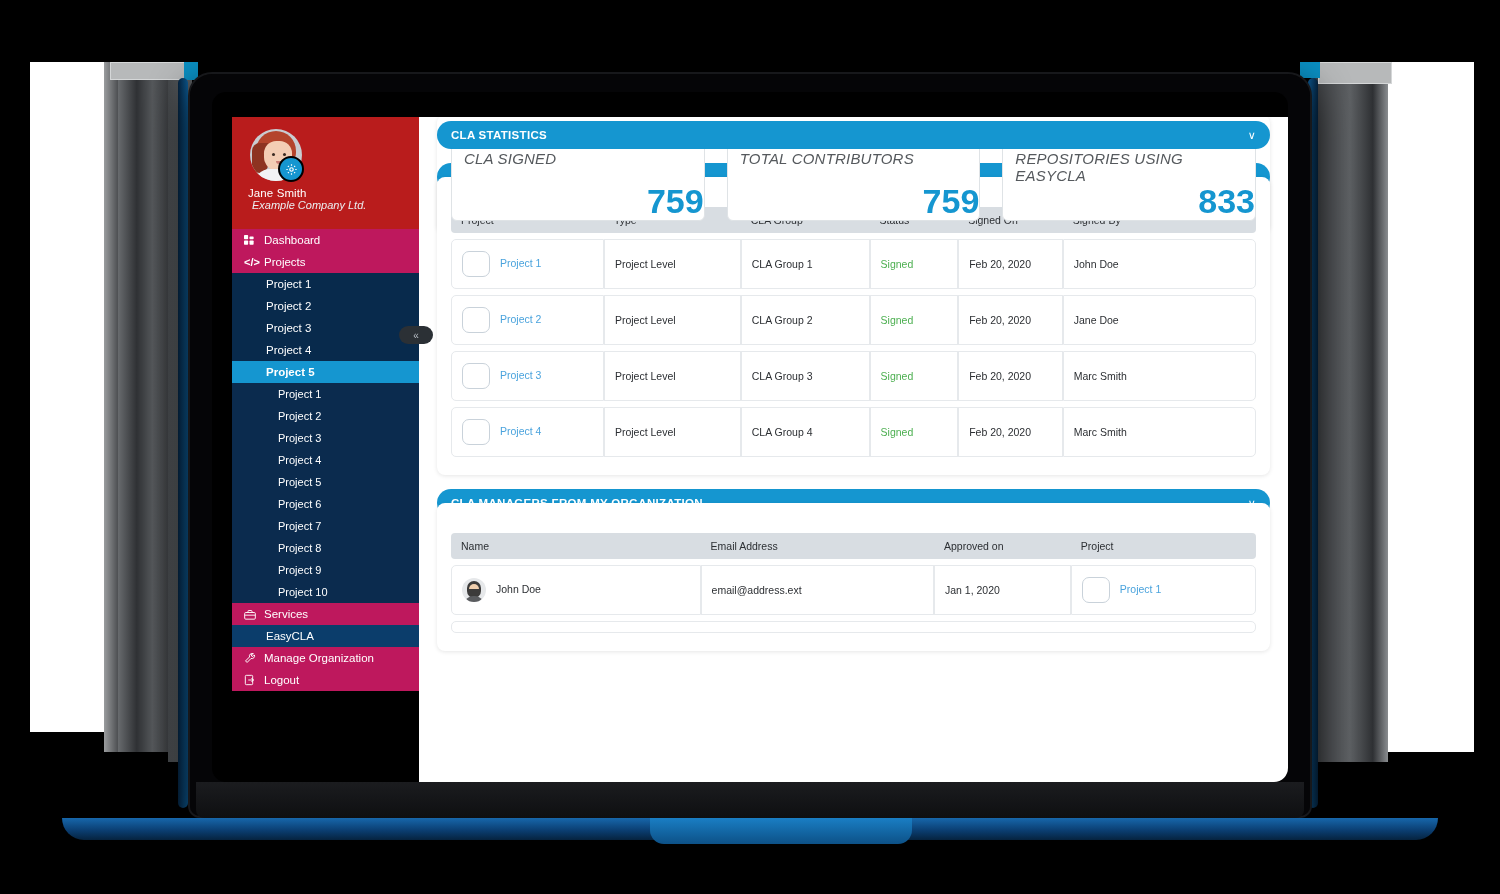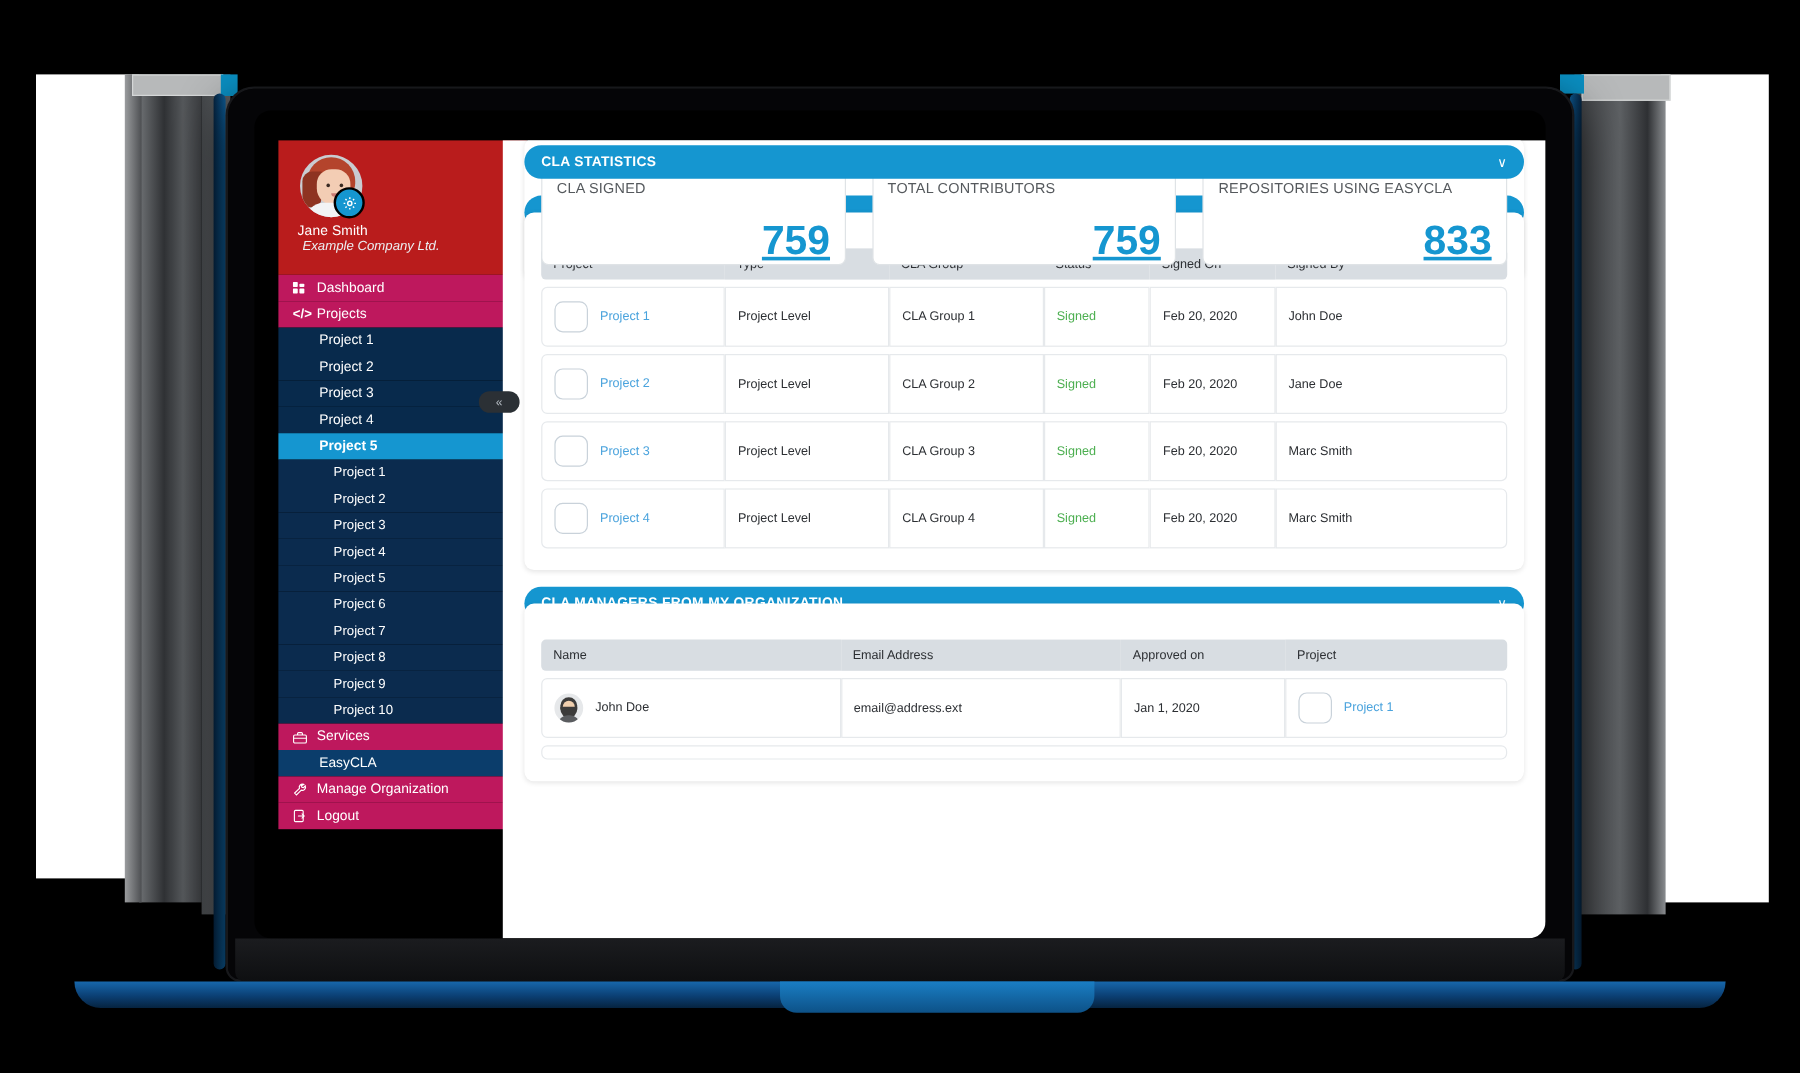--- a/index.html
+++ b/index.html
@@ -110,25 +110,24 @@
   .panel-head .chev{font-size:11px;font-weight:normal;}
   .panel-body{background:#fff;border-radius:0 0 6px 6px;padding:14px 14px 12px 14px;}
   .panel-body.stats{box-shadow:0 1px 4px rgba(0,0,0,.10);margin-top:-14px;padding-top:26px;border-radius:8px;}
   .panel-body.tablebody{box-shadow:0 1px 4px rgba(0,0,0,.10);margin-top:-14px;padding-top:24px;border-radius:8px;}
 
   .stat-row{display:flex;gap:22px;}
   .stat-card{
     flex:1;height:80px;border:1px solid #dfe3e6;border-radius:6px;
     padding:8px 12px;box-sizing:border-box;position:relative;background:#fff;
   }
-  .stat-label{font-size:12px;color:#55595d;letter-spacing:.2px;}
+  .stat-label{font-size:15px;color:#55595d;letter-spacing:.2px;font-style:italic;}
   .stat-value{
-    position:absolute;right:12px;bottom:2px;font-size:34px;font-weight:bold;color:#1596d0;
+    position:absolute;right:0;bottom:2px;font-size:34px;font-weight:bold;color:#1596d0;
     line-height:1;
-    text-decoration:underline;
   }
 
   table.grid{width:100%;border-collapse:separate;border-spacing:0 6px;}
   table.grid thead th{
     background:#d8dde2;font-size:10.5px;font-weight:normal;color:#2c2f33;
     text-align:left;padding:7px 10px;
   }
   table.grid thead tr th:first-child{border-radius:4px 0 0 4px;}
   table.grid thead tr th:last-child{border-radius:0 4px 4px 0;}
   table.grid tbody tr{background:#fff;}

